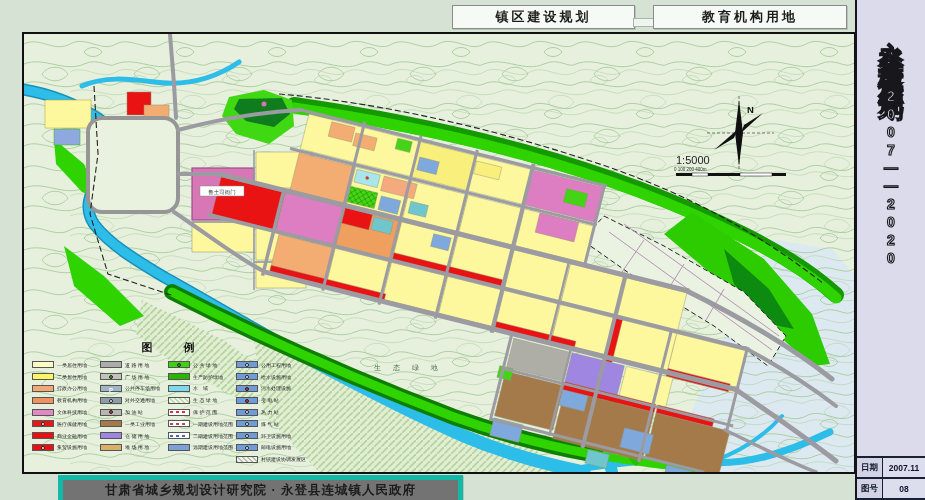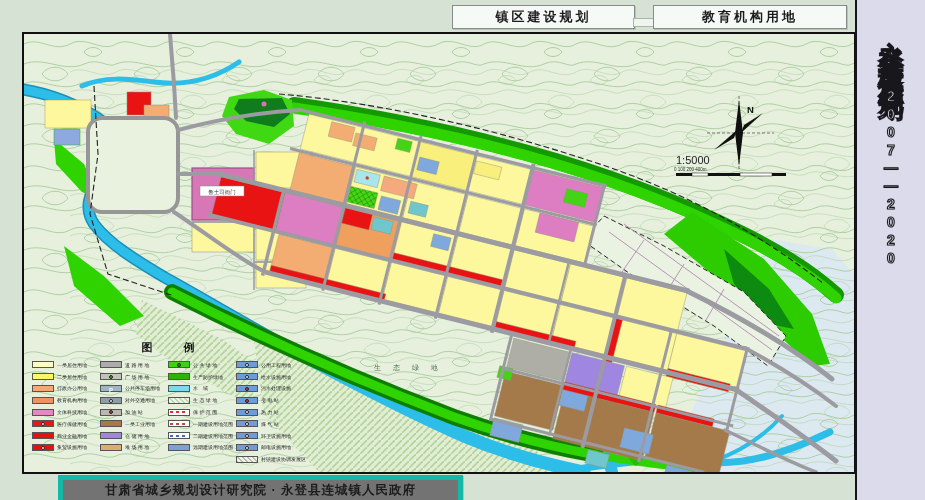--- a/index.html
+++ b/index.html
@@ -474,15 +474,25 @@
         </div>
       </div>
   </div>
 </div>
 
 <div id="sidebar">
   <div id="sb-title">
     <div id="sb-main" class="v-text">永登县连城镇总体规划</div>
     <div id="sb-period" class="v-text">2007——2020</div>
   </div>
+  <div id="sb-table">
+    <div class="row">
+      <div class="cell lab">日期</div>
+      <div class="cell val">2007.11</div>
+    </div>
+    <div class="row">
+      <div class="cell lab">图号</div>
+      <div class="cell val">08</div>
+    </div>
+  </div>
 </div>
 
 <div id="footer-box">甘肃省城乡规划设计研究院 · 永登县连城镇人民政府</div>
 
 </body></html>

